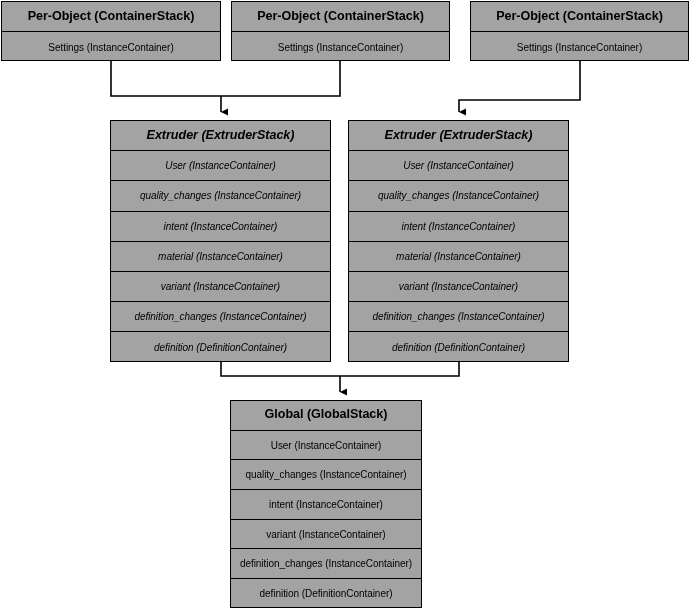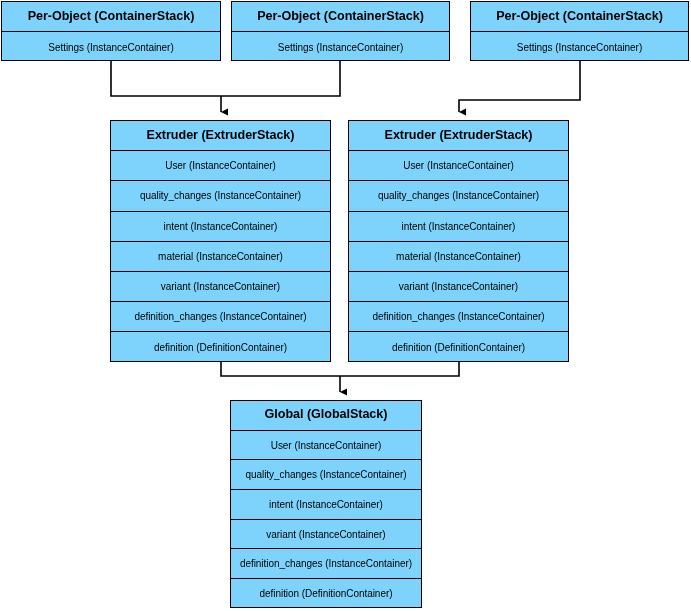--- a/index.html
+++ b/index.html
@@ -28,21 +28,21 @@
     left: 0;
     top: 0;
     width: 691px;
     height: 611px;
     pointer-events: none;
   }
   .stack-box {
     position: absolute;
     box-sizing: border-box;
     border: 1.6px solid #000000;
-    background: #7dd3fc;
+    background: #a3a3a3;
     display: flex;
     flex-direction: column;
   }
   .stack-row {
     box-sizing: border-box;
     flex: 0 0 auto;
     display: flex;
     align-items: center;
     justify-content: center;
     text-align: center;
@@ -61,21 +61,21 @@
     font-weight: bold;
     font-size: 12.6px;
   }
   
   .perobj-box .stack-row { height: 30px; }
   #perobj-box-0 { left: 1px;   top: 1px; width: 220px; height: 60px; }
   #perobj-box-1 { left: 231px; top: 1px; width: 219px; height: 60px; }
   #perobj-box-2 { left: 470px; top: 1px; width: 219px; height: 60px; }
 
   
-  .extruder-box .stack-row { height: 30.2px; }
+  .extruder-box .stack-row { height: 30.2px; font-style: italic; }
   #extruder-box-0 { left: 110px; top: 120px; width: 221px; height: 242px; }
   #extruder-box-1 { left: 348px; top: 120px; width: 221px; height: 242px; }
 
   
   .global-box .stack-row { height: 29.7px; }
   #global-box { left: 230px; top: 400px; width: 192px; height: 208px; }
 </style>
 </head>
 <body>
 

